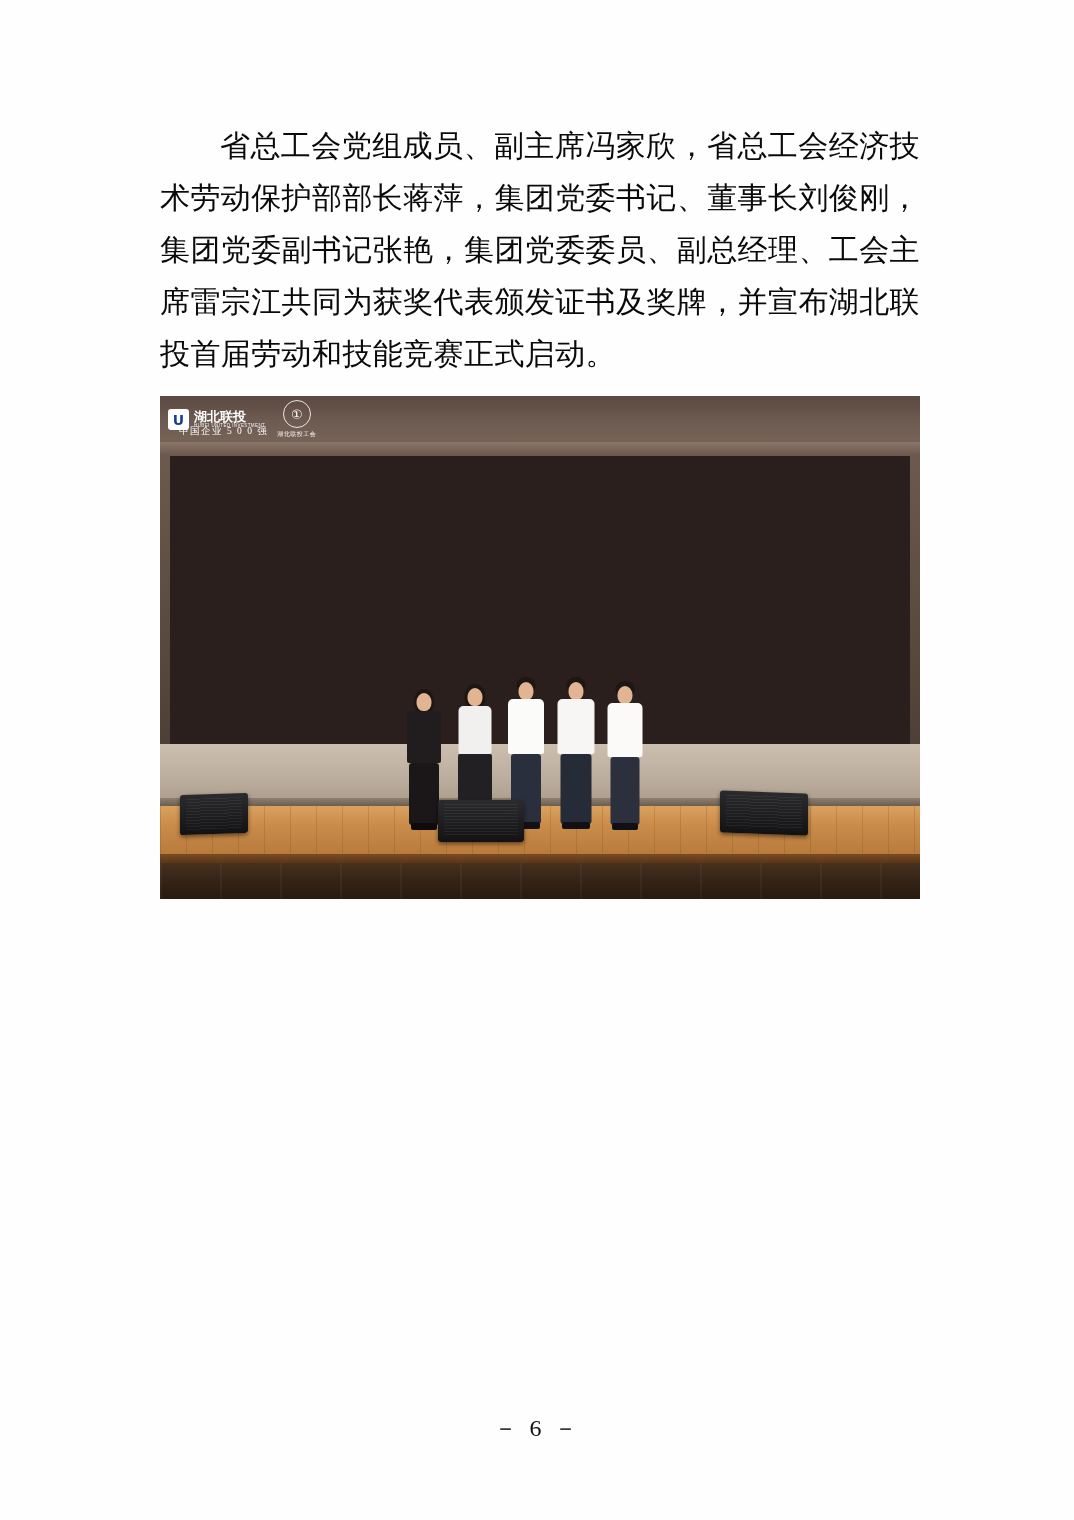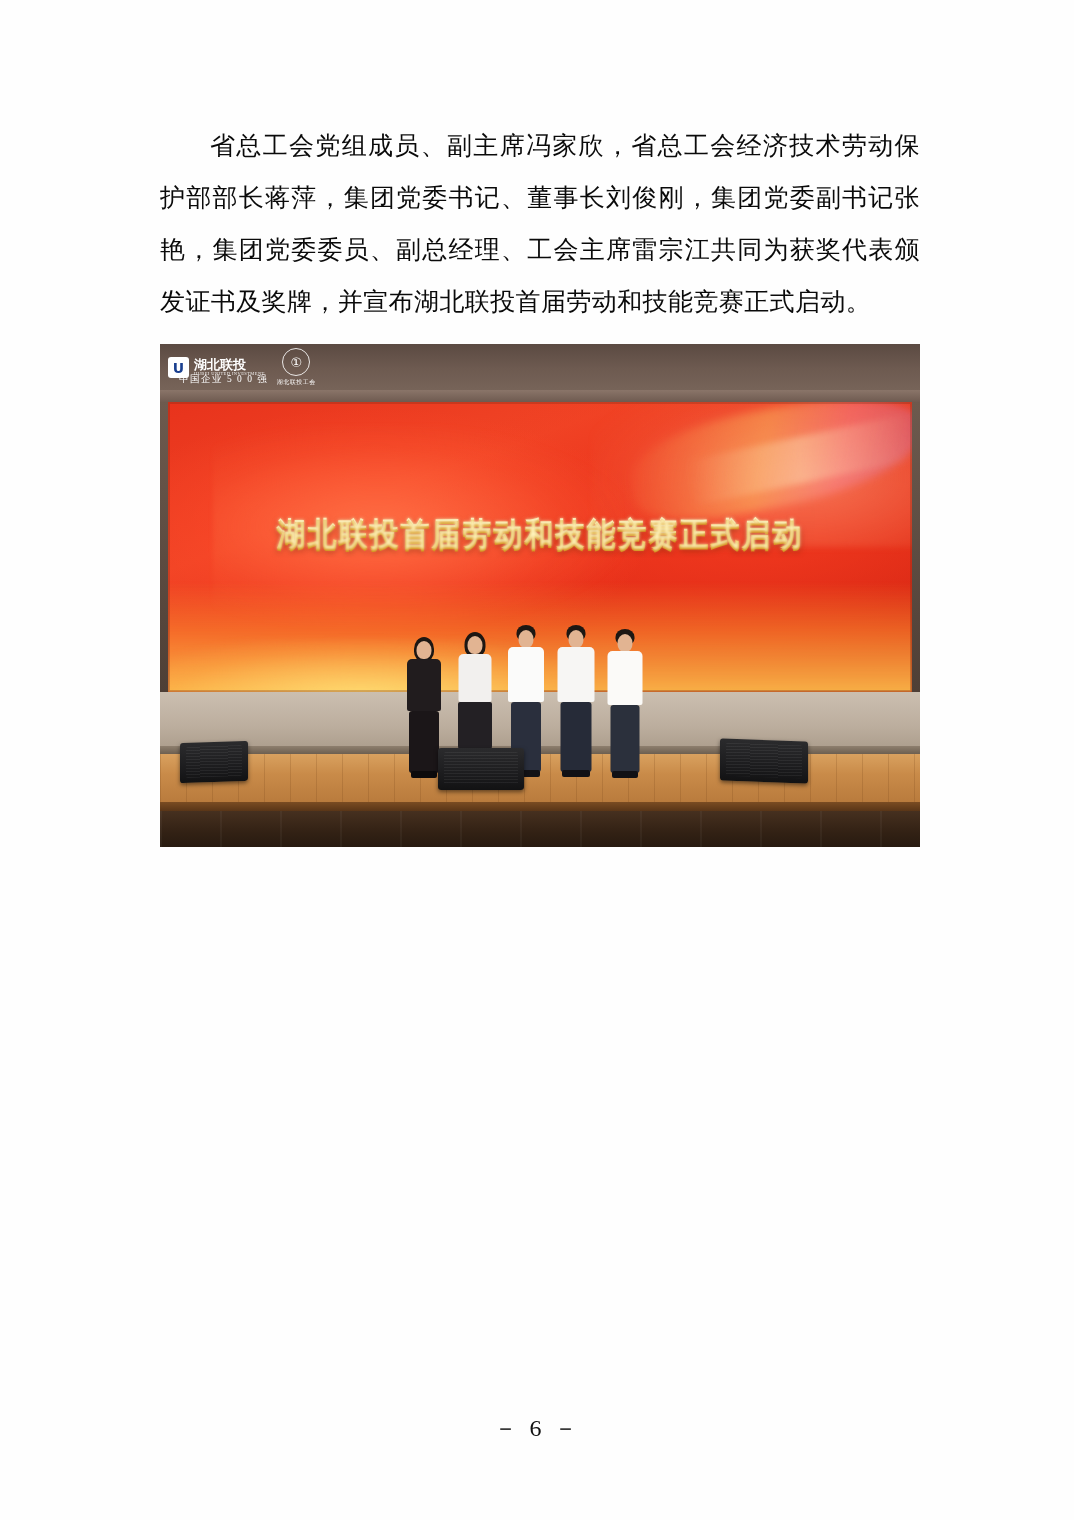--- a/index.html
+++ b/index.html
@@ -19,21 +19,21 @@
     inset: 0;
     background: #fefefe;
   }
   .content {
     position: absolute;
     left: 160px;
     top: 120px;
     width: 760px;
   }
   .para {
-    font-size: 25px;
+    font-size: 30px;
     line-height: 52px;
     color: #0a0a0a;
     text-align: justify;
     text-justify: inter-ideograph;
     text-indent: 2em;
     letter-spacing: 0.4px;
     margin: 0;
     font-family: "Liberation Serif", "DejaVu Serif", serif;
   }
   .para-2 {
@@ -296,21 +296,21 @@
     color: #1a3f8f;
     font-family: "DejaVu Sans", sans-serif;
     font-size: 14px;
     font-weight: bold;
     display: flex;
     align-items: center;
     justify-content: center;
   }
   .logo-text {
     color: #ffffff;
-    font-family: Liberation Serif, serif;
+    font-family: Liberation Sans, sans-serif;
     font-size: 13px;
     font-weight: bold;
     line-height: 1.05;
   }
   .logo-sub {
     display: block;
     font-size: 4.5px;
     font-weight: normal;
     letter-spacing: 0.4px;
     opacity: 0.9;
@@ -370,30 +370,20 @@
 
     <p class="para">省总工会党组成员、副主席冯家欣，省总工会经济技术劳动保护部部长蒋萍，集团党委书记、董事长刘俊刚，集团党委副书记张艳，集团党委委员、副总经理、工会主席雷宗江共同为获奖代表颁发证书及奖牌，并宣布湖北联投首届劳动和技能竞赛正式启动。</p>
 
     <div class="photo-wrap">
       <div class="photo">
         <div class="wall"></div>
         <div class="wall-strip"></div>
         <div class="side-wall-l"></div>
         <div class="side-wall-r"></div>
 
-        <div class="led">
-          <div class="led-glow1"></div>
-          <div class="led-glow2"></div>
-          <div class="led-swoosh"></div>
-          <div class="led-swoosh2"></div>
-          <div class="led-bottom"></div>
-          <div class="led-bottom2"></div>
-          <div class="led-title">湖北联投首届劳动和技能竞赛正式启动</div>
-          <div class="led-frame"></div>
-        </div>
 
         <div class="lower-wall"></div>
 
         <div class="stage">
           <div class="stage-lines"></div>
         </div>
         <div class="stage-edge"></div>
         <div class="foreground">
           <div class="fg-panel"></div>
         </div>

